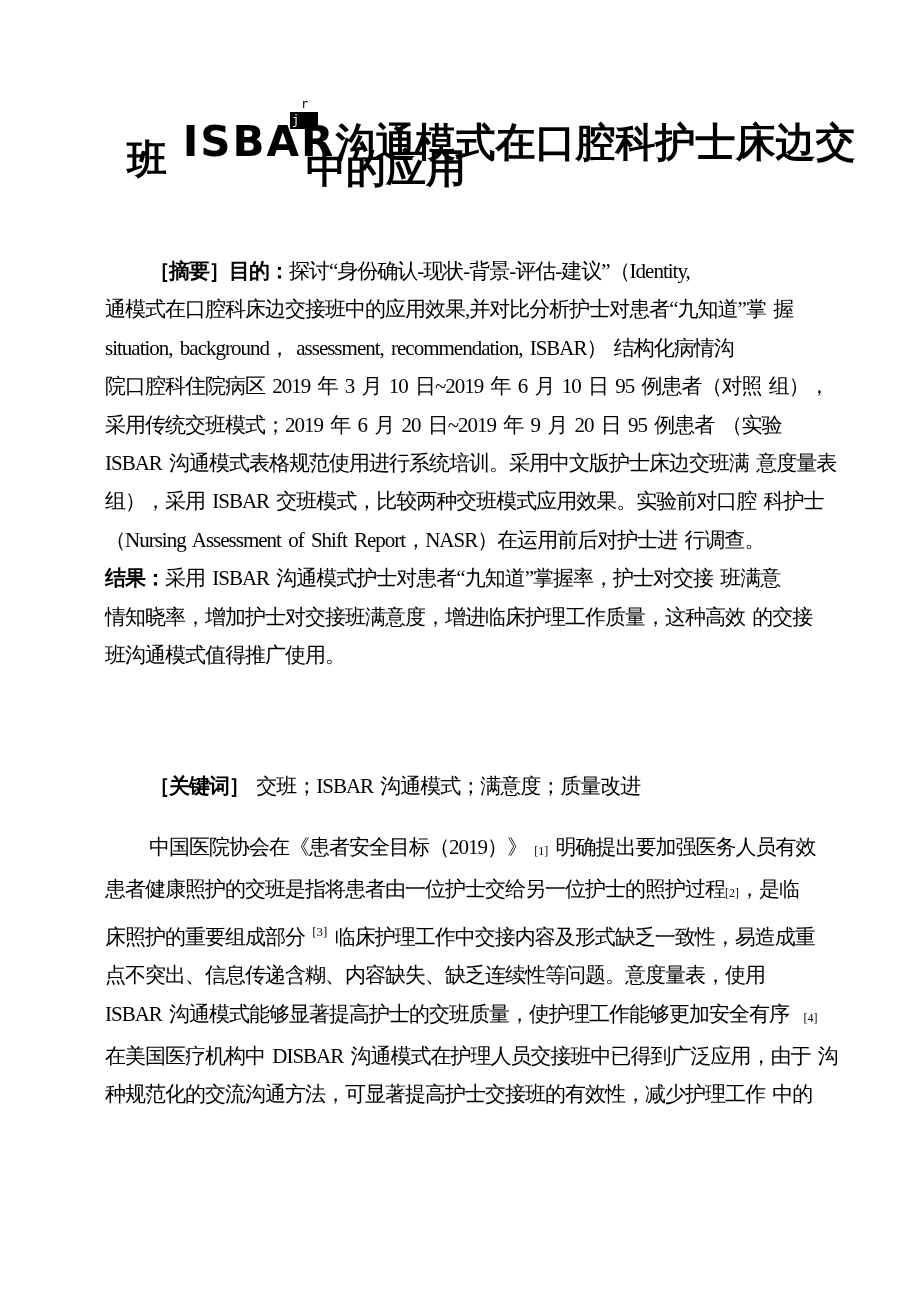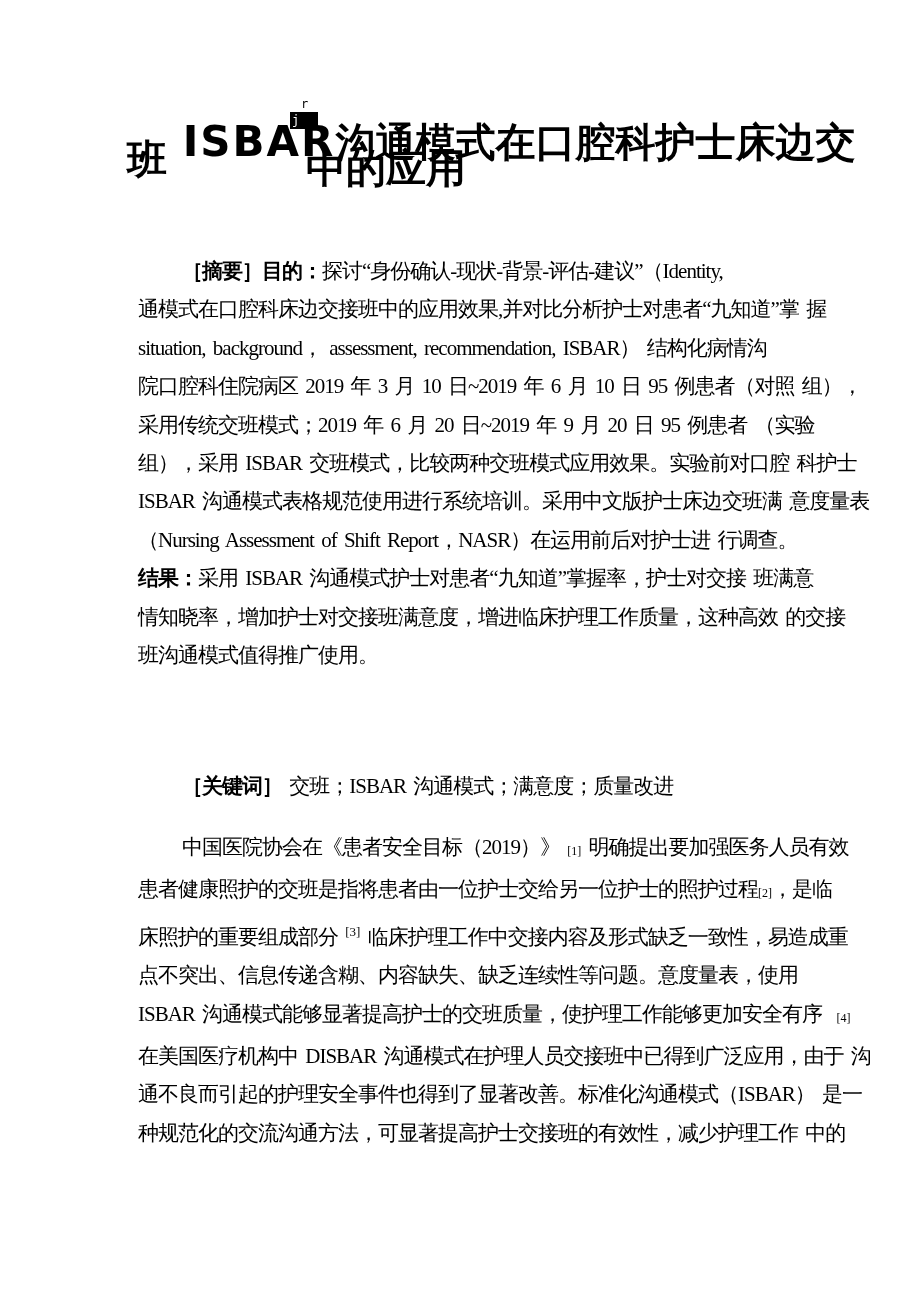--- a/index.html
+++ b/index.html
@@ -34,21 +34,21 @@
     position:absolute;
     left:105px;width:715px;
     font-size:21px;
     line-height:38.4px;
     letter-spacing:-1px;
     word-spacing:3px;
   }
   #abstract{top:252px;}
   #keywords{top:767px;}
   #body-text{top:828px;}
-  .tline{white-space:pre;margin-left:33px;}
+  .tline{white-space:pre;}
   .textblock .tline:first-child{text-indent:44px;}
   .run{letter-spacing:-1px;}
   .bold{font-weight:700;}
   .cite{font-size:12px;letter-spacing:0;vertical-align:-1px;}
   .sup{font-size:13px;letter-spacing:0;vertical-align:8px;}
   .psc{font-size:15px;text-transform:uppercase;letter-spacing:0;}
 </style>
 </head>
 <body>
 
@@ -64,36 +64,35 @@
   <div class="artifact-box"></div>
   <span class="artifact-r">r</span>
   <span class="artifact-j">j</span>
 
   <div id="abstract" class="textblock">
       <div class="tline"><span class="run bold">［摘要］目的：</span><span class="run">探讨“身份确认-现状-背景-评估-建议”（Identity,</span></div>
       <div class="tline"><span class="run">通模式在口腔科床边交接班中的应用效果,并对比分析护士对患者“九知道”掌 握</span></div>
       <div class="tline"><span class="run">situation, background， assessment, recommendation, ISBAR） 结构化病情沟</span></div>
       <div class="tline"><span class="run">院口腔科住院病区 2019 年 3 月 10 日~2019 年 6 月 10 日 95 例患者（对照 组），</span></div>
       <div class="tline"><span class="run">采用传统交班模式；2019 年 6 月 20 日~2019 年 9 月 20 日 95 例患者 （实验</span></div>
+      <div class="tline"><span class="run">ISBAR 沟通模式表格规范使用进行系统培训。采用中文版护士床边交班满 意度量表</span></div>
       <div class="tline"><span class="run">组），采用 ISBAR 交班模式，比较两种交班模式应用效果。实验前对口腔 科护士</span></div>
-      <div class="tline"><span class="run">ISBAR 沟通模式表格规范使用进行系统培训。采用中文版护士床边交班满 意度量表</span></div>
       <div class="tline"><span class="run">（Nursing Assessment of Shift Report，NASR）在运用前后对护士进 行调查。</span></div>
       <div class="tline"><span class="run bold">结果：</span><span class="run">采用 ISBAR 沟通模式护士对患者“九知道”掌握率，护士对交接 班满意</span></div>
       <div class="tline"><span class="run">情知晓率，增加护士对交接班满意度，增进临床护理工作质量，这种高效 的交接</span></div>
       <div class="tline"><span class="run">班沟通模式值得推广使用。</span></div>
     </div>
 
   <div id="keywords" class="textblock">
       <div class="tline"><span class="run bold">［关键词］</span><span class="run"> 交班；ISBAR 沟通模式；满意度；质量改进</span></div>
     </div>
 
   <div id="body-text" class="textblock">
       <div class="tline"><span class="run">中国医院协会在《患者安全目标（2019）》 </span><span class="run cite">[1]</span><span class="run"> 明确提出要加强医务人员有效</span></div>
       <div class="tline"><span class="run">患者健康照护的交班是指将患者由一位护士交给另一位护士的照护过程</span><span class="run cite">[2]</span><span class="run">，是临</span></div>
       <div class="tline"><span class="run">床照护的重要组成部分 </span><span class="run sup">[3]</span><span class="run"> 临床护理工作中交接内容及形式缺乏一致性，易造成重</span></div>
       <div class="tline"><span class="run">点不突出、信息传递含糊、内容缺失、缺乏连续性等问题。意度量表，使用</span></div>
       <div class="tline"><span class="run">ISBAR 沟通模式能够显著提高护士的交班质量，使护理工作能够更加安全有序  </span><span class="run cite">[4]</span></div>
       <div class="tline"><span class="run">在美国医疗机构中 DISBAR 沟通模式在护理人员交接班中已得到广泛应用，由于 沟</span></div>
-      <div class="tline"><span class="run">通不良而引起的护理安全事件也得到了显著改善。标准化沟通模式（ISBAR） 是一</span></div>
       <div class="tline"><span class="run">种规范化的交流沟通方法，可显著提高护士交接班的有效性，减少护理工作 中的</span></div>
     </div>
 
 </div>
 
 </body></html>

